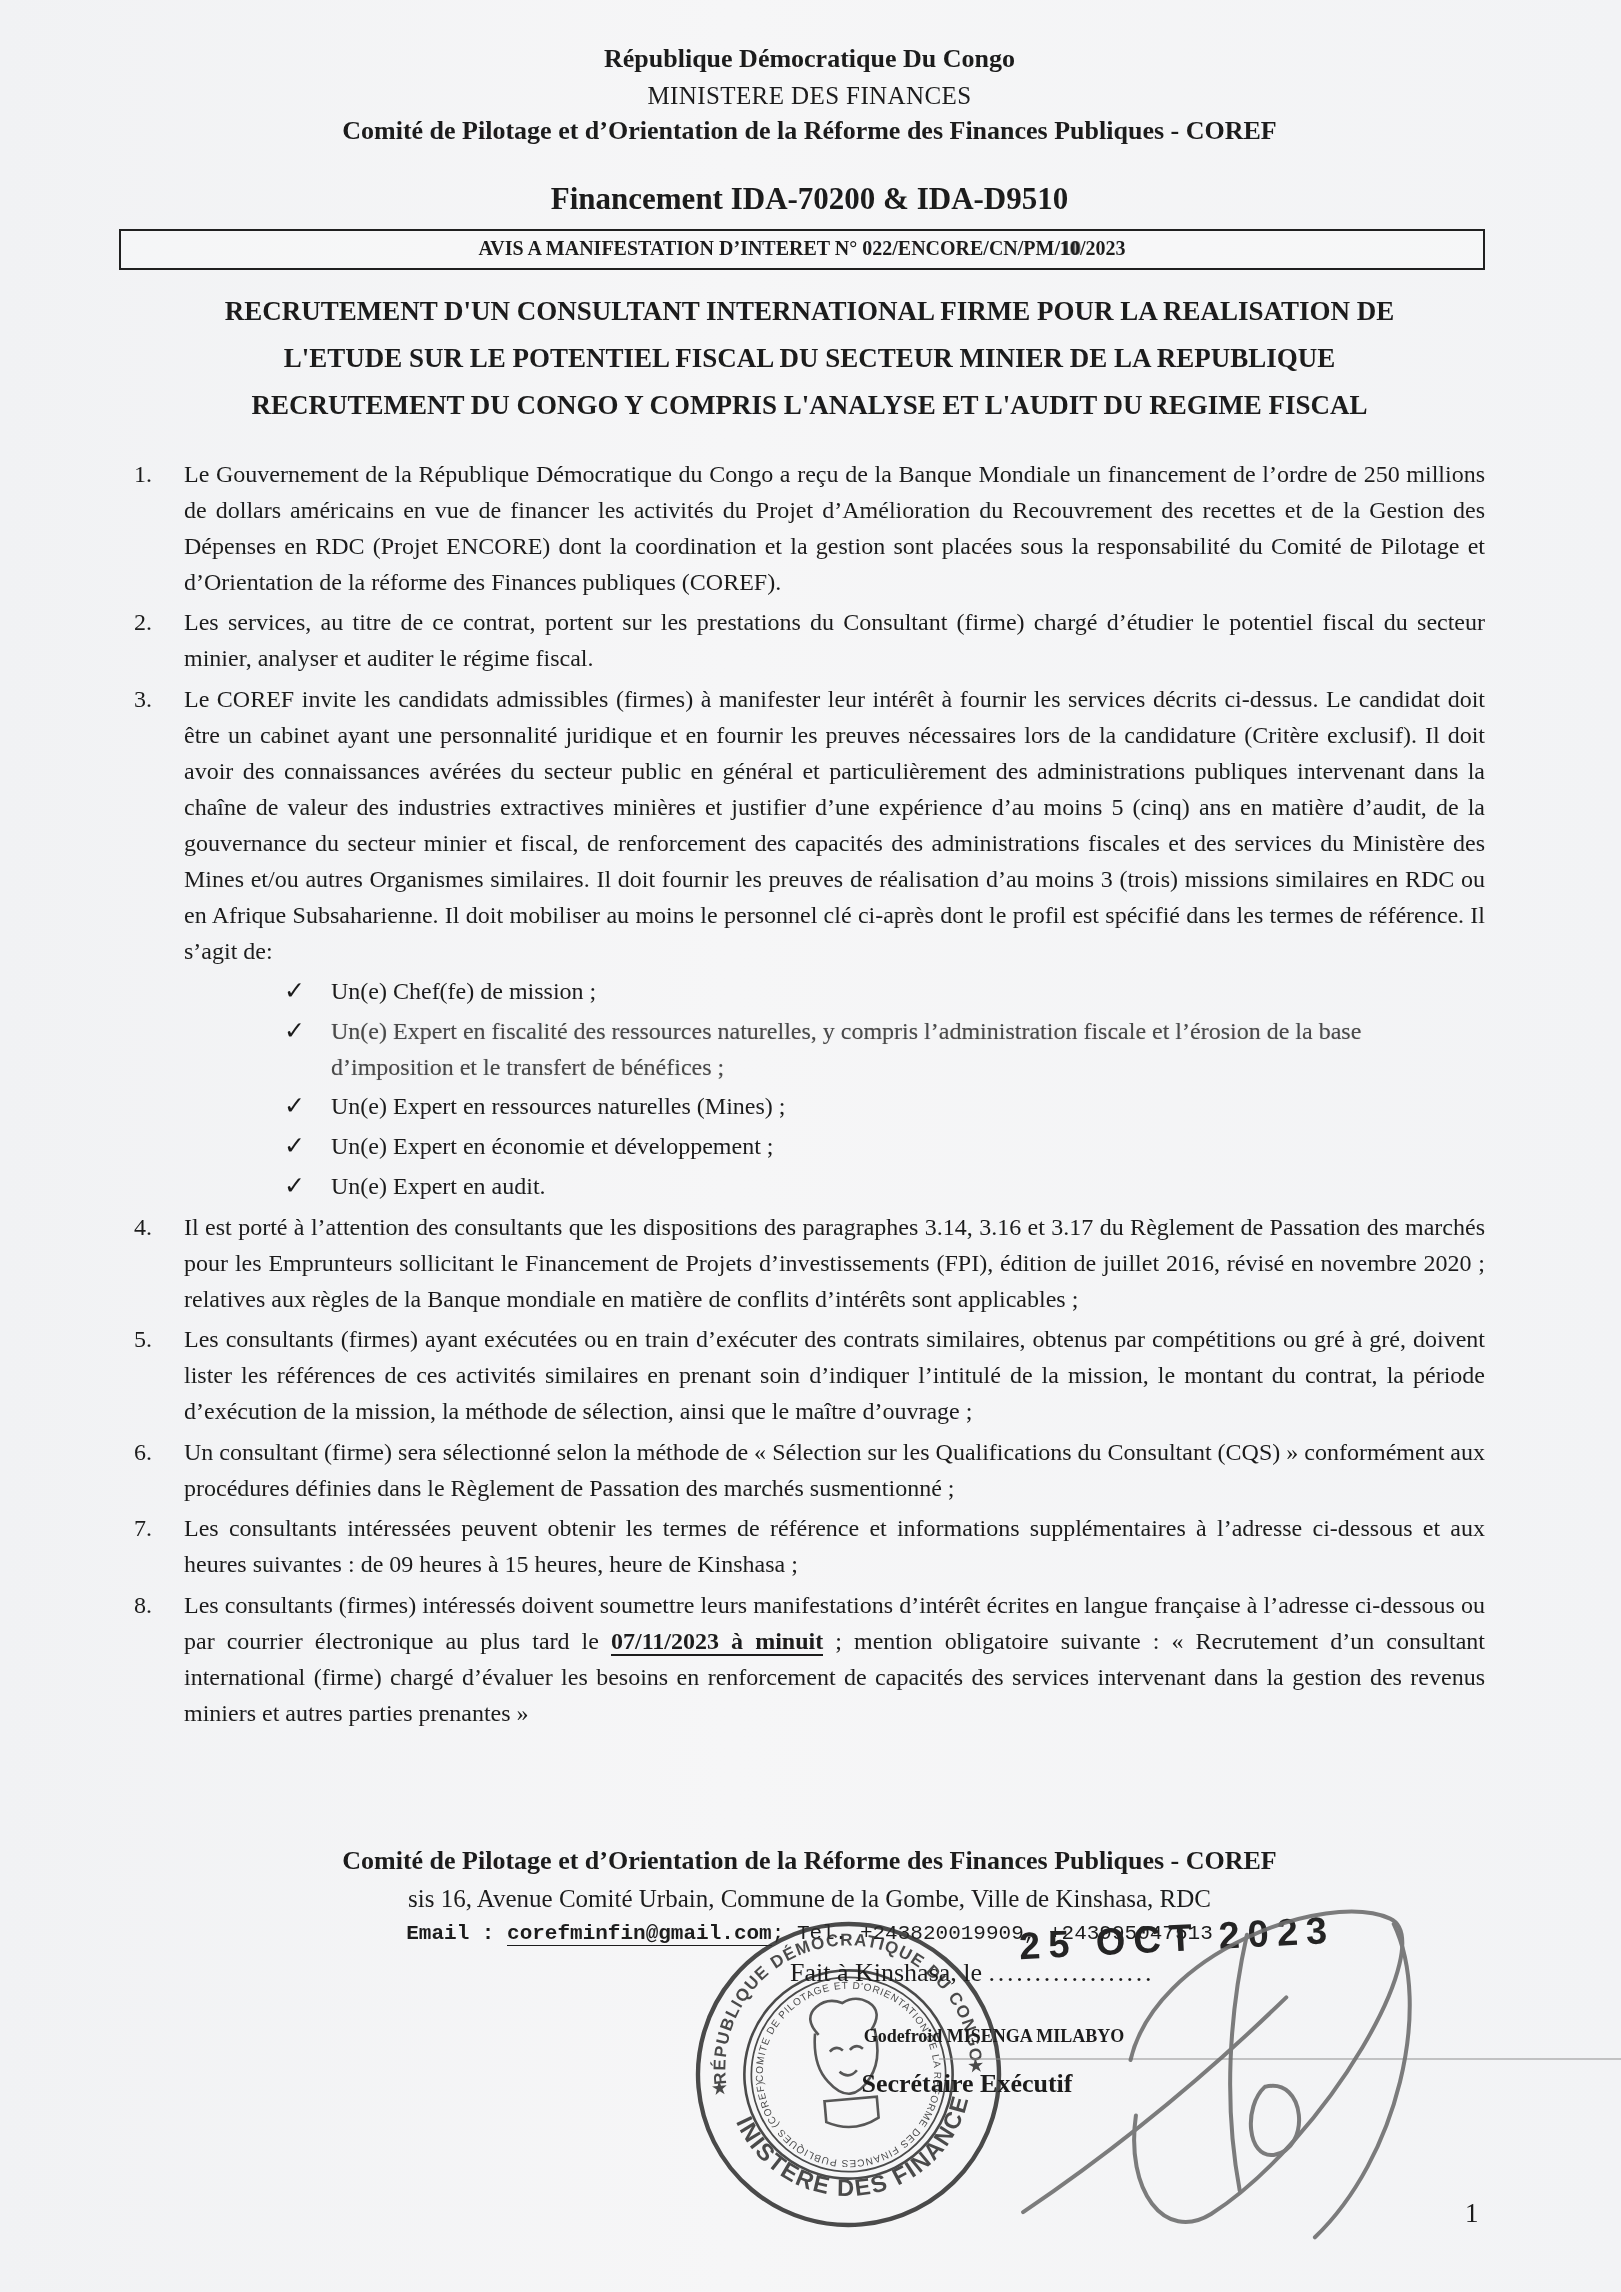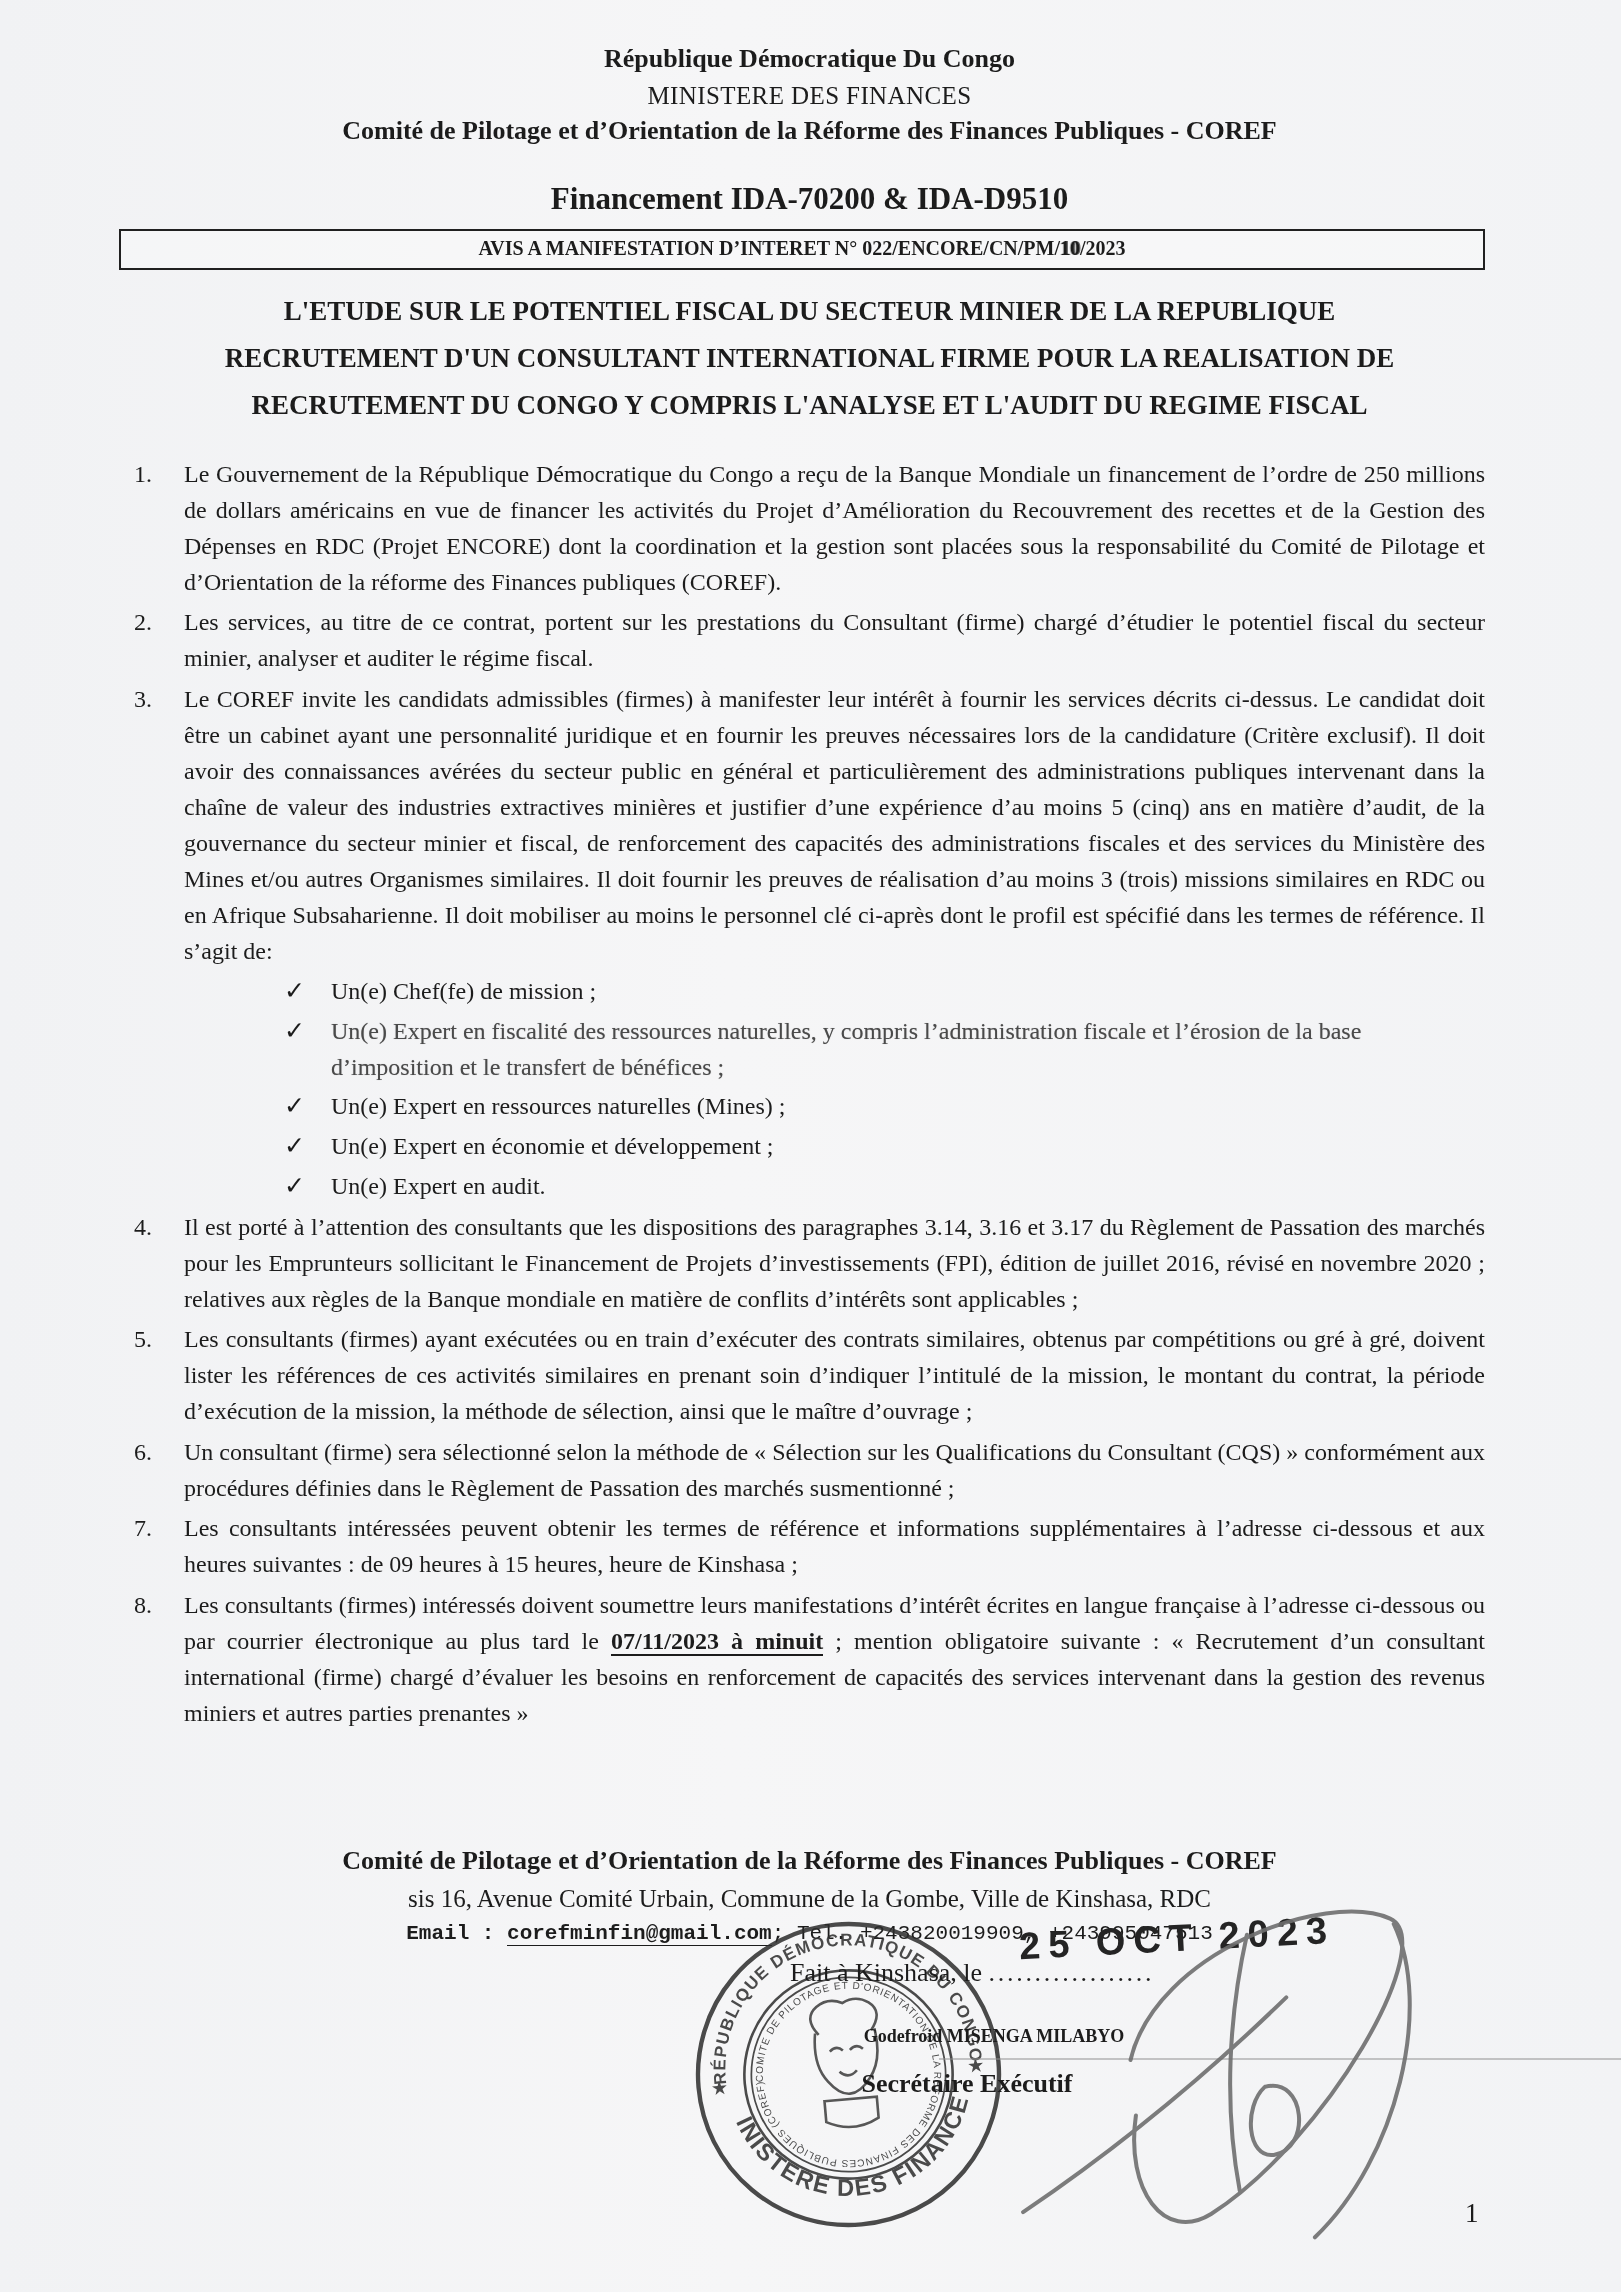--- a/index.html
+++ b/index.html
@@ -65,22 +65,22 @@
     <div class="hdr-l3">Comité de Pilotage et d’Orientation de la Réforme des Finances Publiques - COREF</div>
     <div class="hdr-l5">Financement IDA-70200 &amp; IDA-D9510</div>
   </div>
 
 
   <div class="notice-box">
     <span>AVIS A MANIFESTATION D’INTERET N° 022/ENCORE/CN/PM/</span><span class="ovr">10</span><span>/2023</span>
   </div>
 
   <div class="subject">
+    <div>RECRUTEMENT D'UN CONSULTANT INTERNATIONAL FIRME POUR LA REALISATION DE</div>
     <div>L'ETUDE SUR LE POTENTIEL FISCAL DU SECTEUR MINIER DE LA REPUBLIQUE</div>
-    <div>RECRUTEMENT D'UN CONSULTANT INTERNATIONAL FIRME POUR LA REALISATION DE</div>
     <div>RECRUTEMENT DU CONGO Y COMPRIS L'ANALYSE ET L'AUDIT DU REGIME FISCAL</div>
   </div>
 
   <div class="list">
     <div class="item">
       <span class="item-num">1.</span>
       <div class="item-txt">Le Gouvernement de la République Démocratique du Congo a reçu de la Banque Mondiale un financement de l’ordre de 250 millions de dollars américains en vue de financer les activités du Projet d’Amélioration du Recouvrement des recettes et de la Gestion des Dépenses en RDC (Projet ENCORE) dont la coordination et la gestion sont placées sous la responsabilité du Comité de Pilotage et d’Orientation de la réforme des Finances publiques (COREF).</div>
     </div>
     <div class="item">
       <span class="item-num">2.</span>

